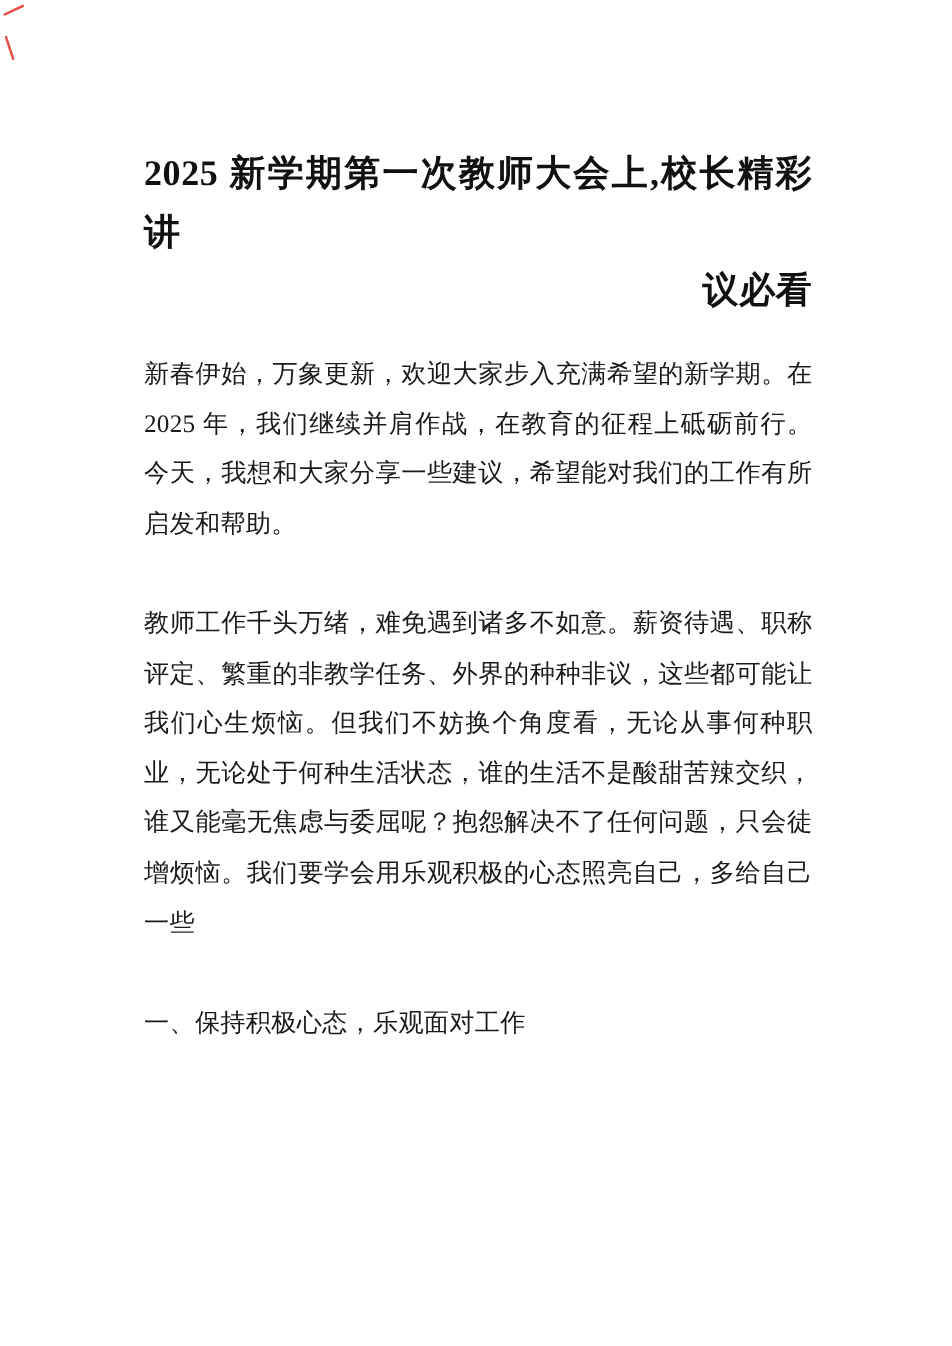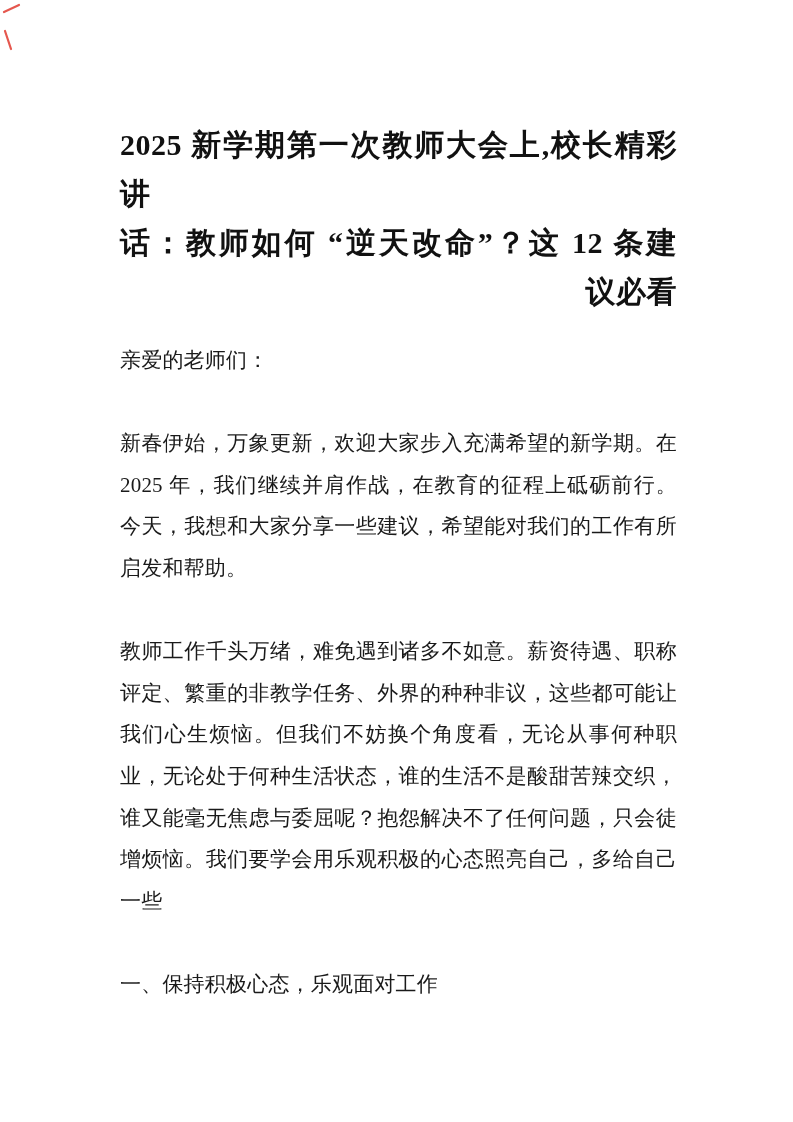--- a/index.html
+++ b/index.html
@@ -72,25 +72,23 @@
 
   <svg class="corner-marks" viewBox="0 0 26 58" xmlns="http://www.w3.org/2000/svg">
     <path d="M4 12 L19 5" fill="none" stroke-width="2.2" stroke-linecap="round" opacity="0.85" stroke="#e0392f"></path>
     <path d="M5 31 L11 49" fill="none" stroke-width="2.2" stroke-linecap="round" opacity="0.85" stroke="#e0392f"></path>
   </svg>
 
   <div class="content">
 
     <div class="doc-title">
       <div class="title-line-fill">2025 新学期第一次教师大会上,校长精彩讲</div>
-      <div class="title-line-fill">话：教师如何 “逆天改命”？这 12 条建</div>
       <div class="title-line-center">议必看</div>
     </div>
 
     <div class="doc-body">
-      <p>亲爱的老师们：</p>
       <p>新春伊始，万象更新，欢迎大家步入充满希望的新学期。在 2025 年，我们继续并肩作战，在教育的征程上砥砺前行。今天，我想和大家分享一些建议，希望能对我们的工作有所启发和帮助。</p>
       <p>教师工作千头万绪，难免遇到诸多不如意。薪资待遇、职称评定、繁重的非教学任务、外界的种种非议，这些都可能让我们心生烦恼。但我们不妨换个角度看，无论从事何种职业，无论处于何种生活状态，谁的生活不是酸甜苦辣交织，谁又能毫无焦虑与委屈呢？抱怨解决不了任何问题，只会徒增烦恼。我们要学会用乐观积极的心态照亮自己，多给自己一些</p>
       <p>一、保持积极心态，乐观面对工作</p>
     </div>
 
   </div>
 </div>
 
 </body></html>

